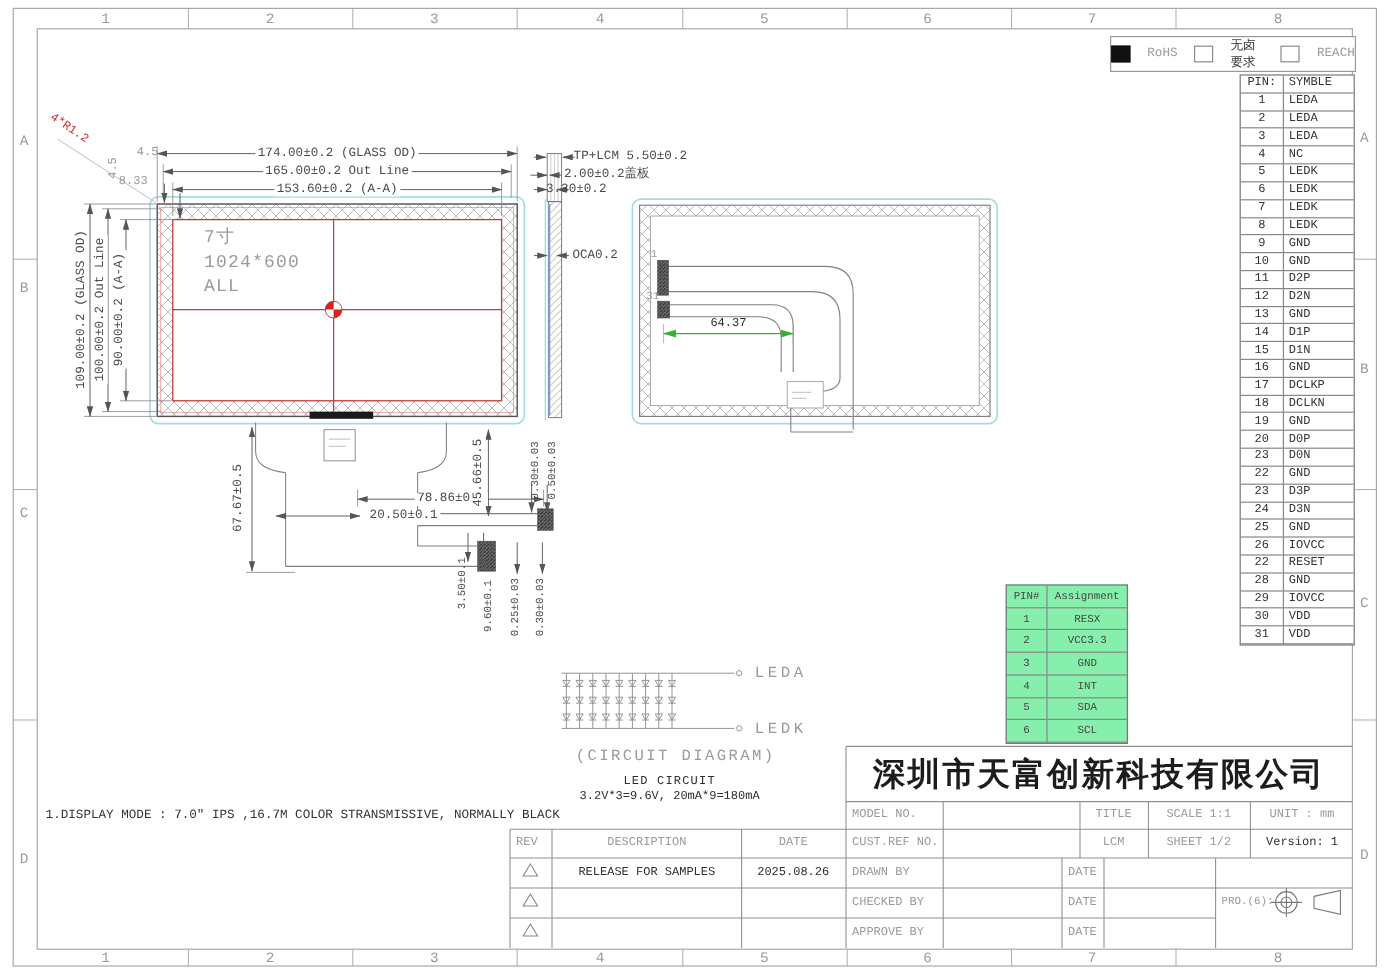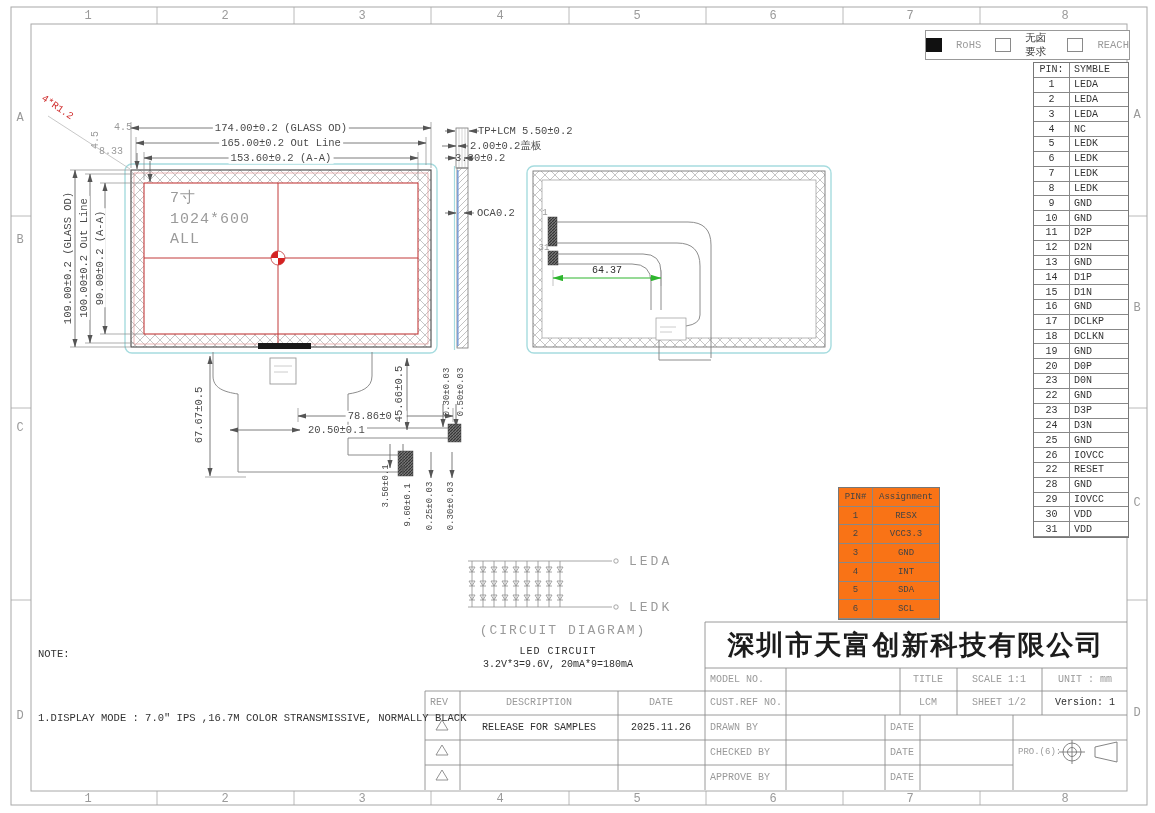--- a/index.html
+++ b/index.html
@@ -27,21 +27,21 @@
           display:flex;align-items:center;justify-content:center;gap:14px;background:#fff;}
   .legend .sw{width:21px;height:12px;border:1px solid #8a8a8a;background:#fff;}
   .legend .sw.filled{background:#111;border-color:#111;}
   .legend .lab{font-size:10.5px;color:#9a9a9a;}
   .legend .lab.dk{color:#3a3a3a;}
   .ptable{position:absolute;z-index:2;left:1033px;top:62px;width:94px;height:474px;background:#fff;
           display:grid;grid-template-columns:36px 1fr;grid-template-rows:repeat(32,1fr);
           border:1px solid #777;font-size:10px;color:#333;}
   .ptable .pc{border-right:1px solid #888;border-bottom:1px solid #888;display:flex;align-items:center;justify-content:center;overflow:hidden;}
   .ptable .sc{border-bottom:1px solid #888;display:flex;align-items:center;padding-left:4px;overflow:hidden;}
-  .ttable{position:absolute;z-index:2;left:838px;top:487px;width:100px;height:131px;background:#f97316;
+  .ttable{position:absolute;z-index:2;left:838px;top:487px;width:100px;height:131px;background:#86efac;
           display:grid;grid-template-columns:34px 1fr;grid-template-rows:repeat(7,1fr);
           border:1px solid #777;font-size:9px;color:#444;}
   .ttable .pc{border-right:1px solid #888;border-bottom:1px solid #888;display:flex;align-items:center;justify-content:center;overflow:hidden;}
   .ttable .sc{border-bottom:1px solid #888;display:flex;align-items:center;justify-content:center;overflow:hidden;}
   .notes{position:absolute;z-index:2;left:38px;top:622px;width:400px;font-size:10.5px;color:#333;line-height:12.9px;white-space:pre;}
   .company{position:absolute;z-index:2;left:916px;top:645px;transform:translate(-50%,-50%);
            font-size:27px;color:#1c1c1c;letter-spacing:2px;font-weight:600;white-space:nowrap;
            font-family:"DejaVu Sans","Liberation Sans",sans-serif;}
 </style>
 </head>
@@ -400,21 +400,20 @@
 <span class="t ctr gy f9" style="left:545px;top:213px">1</span>
 <span class="t ctr gy f9" style="left:544px;top:248px">31</span>
 
 <span class="t lft gy f13 ls3" style="left:629px;top:561px">LEDA</span>
 <span class="t lft gy f13 ls3" style="left:629px;top:607px">LEDK</span>
 <span class="t ctr gy f13 ls2" style="left:563px;top:630px">(CIRCUIT DIAGRAM)</span>
 <span class="t ctr dk f10 ls1" style="left:558px;top:652px">LED CIRCUIT</span>
 <span class="t ctr dk f10" style="left:558px;top:665px">3.2V*3=9.6V, 20mA*9=180mA</span>
 
 <div class="notes">
-  <div>NOTE:</div>
   
 
     <div>1.DISPLAY MODE : 7.0″ IPS ,16.7M COLOR STRANSMISSIVE, NORMALLY BLACK</div>
   
   
     
   
     
   
     
@@ -434,20 +433,20 @@
 <span class="t ctr gy f10" style="left:999px;top:680px">SCALE 1:1</span>
 <span class="t ctr gy f10" style="left:1085px;top:680px">UNIT : mm</span>
 <span class="t lft gy f10" style="left:710px;top:703px">CUST.REF NO.</span>
 <span class="t ctr gy f10" style="left:928px;top:703px">LCM</span>
 <span class="t ctr gy f10" style="left:999px;top:703px">SHEET 1/2</span>
 <span class="t ctr dk f10" style="left:1085px;top:703px">Version: 1</span>
 <span class="t lft gy f10" style="left:430px;top:703px">REV</span>
 <span class="t ctr gy f10" style="left:539px;top:703px">DESCRIPTION</span>
 <span class="t ctr gy f10" style="left:661px;top:703px">DATE</span>
 <span class="t ctr dk f10" style="left:539px;top:728px">RELEASE FOR SAMPLES</span>
-<span class="t ctr dk f10" style="left:661px;top:728px">2025.11.26</span>
+<span class="t ctr dk f10" style="left:661px;top:728px">2025.08.26</span>
 <span class="t lft gy f10" style="left:710px;top:728px">DRAWN BY</span>
 <span class="t ctr gy f10" style="left:902px;top:728px">DATE</span>
 <span class="t lft gy f10" style="left:710px;top:753px">CHECKED BY</span>
 <span class="t ctr gy f10" style="left:902px;top:753px">DATE</span>
 <span class="t lft gy f10" style="left:710px;top:778px">APPROVE BY</span>
 <span class="t ctr gy f10" style="left:902px;top:778px">DATE</span>
 <span class="t lft gy f9" style="left:1018px;top:752px">PRO.(6):</span>
 
 </body></html>

